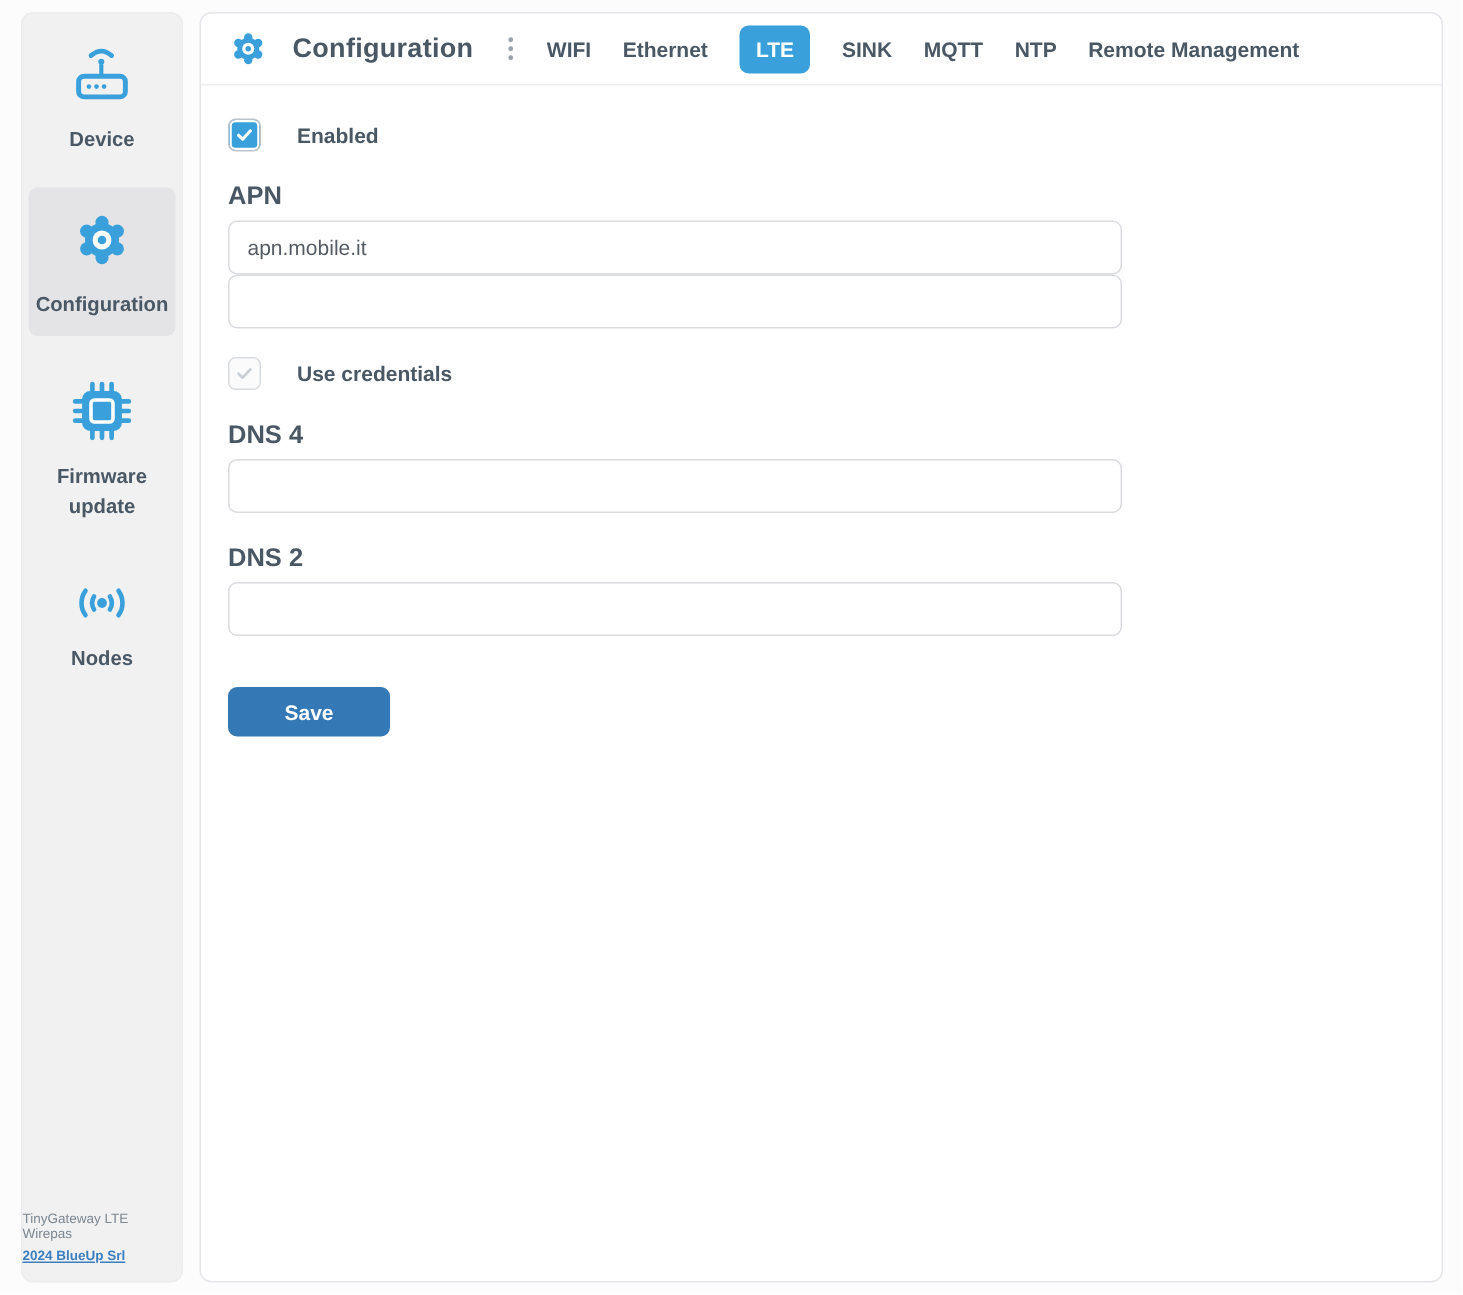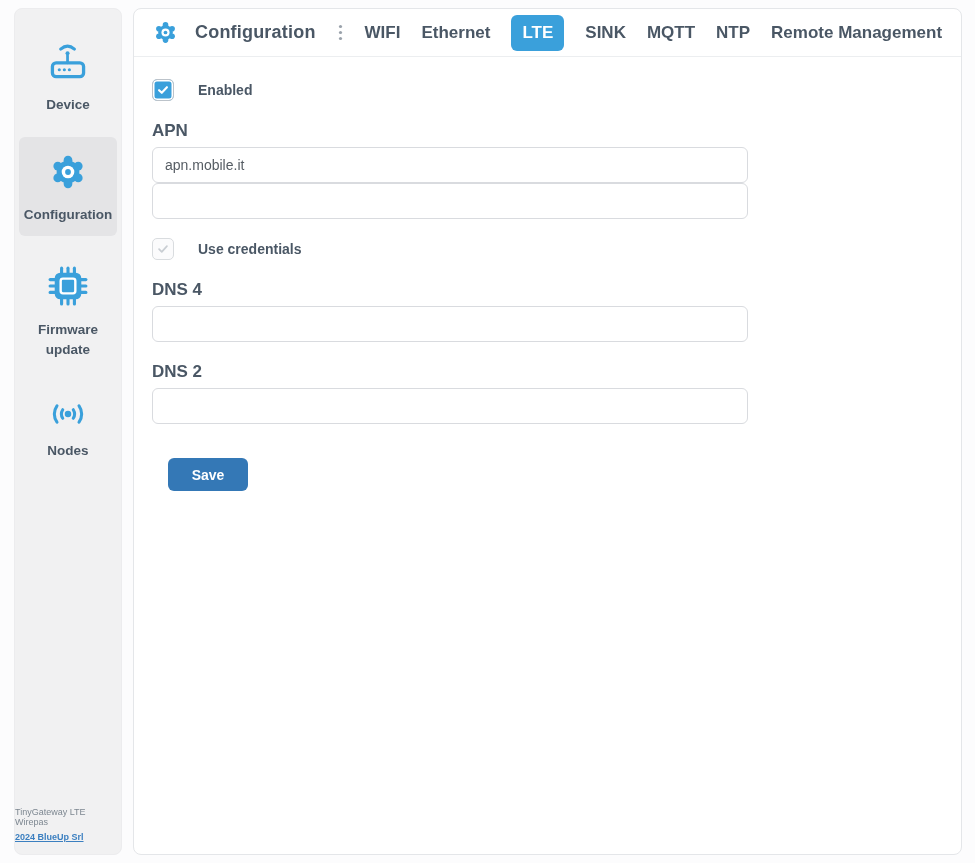--- a/index.html
+++ b/index.html
@@ -13,21 +13,20 @@
   }
   .page { position:relative; width:975px; height:863px; }
 
   
   .sidebar {
     position:absolute; left:14px; top:8px;
     width:108px; height:847px;
     background:#f1f1f2;
     border:1px solid #ececee;
     border-radius:8px;
-    padding-top:12px;
   }
   .side-item {
     width:98px; margin:0 auto 10px auto;
     padding:14px 4px 12px 4px;
     border-radius:6px;
     text-align:center;
     cursor:pointer;
   }
   .side-item.active { background:#e4e4e6; }
   .side-icon { display:block; margin:0 auto; }
@@ -66,21 +65,21 @@
   }
   .panel-title {
     margin:0 0 0 16px;
     font-size:18px; font-weight:bold;
     color:#4a5765; letter-spacing:.2px;
     white-space:nowrap;
   }
   .kebab { margin-left:22px; display:flex; align-items:center; cursor:pointer; }
   .tabs { display:flex; align-items:center; margin-left:22px; gap:21px; }
   .tab {
-    font-size:17px; font-weight:bold; color:#4a5765;
+    font-size:14px; font-weight:bold; color:#4a5765;
     white-space:nowrap; cursor:pointer;
   }
   .tab.active {
     background:#3aa0db; color:#ffffff;
     padding:8px 11px; border-radius:6px;
   }
 
   
   .panel-body { padding:22px 18px; }
   .check-row {
@@ -112,25 +111,25 @@
     width:596px; height:36px;
     border:1px solid #d9dbdf; border-radius:6px;
     padding:0 12px;
     font-size:14px; color:#555c63;
     background:#ffffff;
     font-family:Liberation Sans, sans-serif;
     outline:none; display:block;
   }
   .save-btn {
     margin-top:34px;
-    width:80px; height:33px;
+    width:108px; height:33px;
     background:#3478b6; border:none; border-radius:6px;
     color:#ffffff; font-size:14px; font-weight:bold;
     font-family:"Liberation Sans", sans-serif;
-    cursor:pointer; display:block;margin-left:16px;
+    cursor:pointer; display:block;
   }
 </style>
 </head>
 <body>
 
 <div class="page">
 
   <aside class="sidebar">
 
     <div class="side-item" style="padding-top:18px;">

